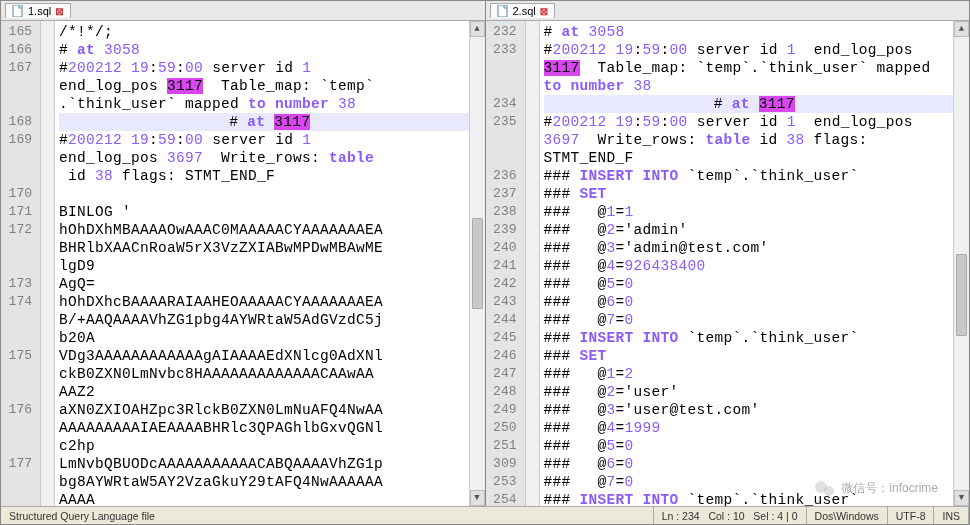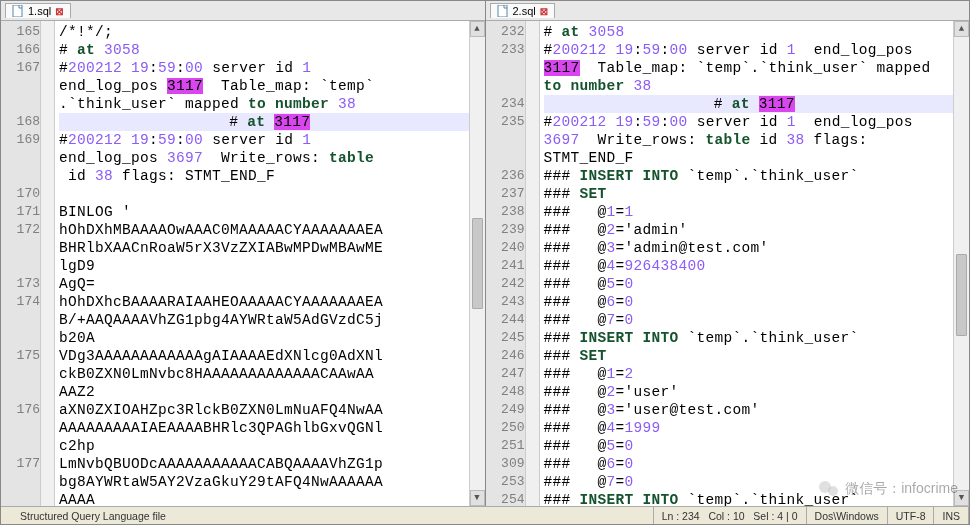--- a/index.html
+++ b/index.html
@@ -6,36 +6,36 @@
 html, body { width: 970px; height: 525px; font-family: "Courier New", monospace; font-size: 13px; background: #f0f0f0; overflow: hidden; }
 .container { display: flex; flex-direction: column; height: 100%; border: 1px solid #888; }
 .panes { display: flex; flex: 1; overflow: hidden; }
 .pane { flex: 1; display: flex; flex-direction: column; border-right: 1px solid #888; background: #fff; position: relative; }
 .pane:last-child { border-right: none; }
 .tabbar { height: 20px; background: #e8e8e8; border-bottom: 1px solid #aaa; display: flex; align-items: center; padding-left: 4px; }
 .tab { display: flex; align-items: center; background: #fafafa; border: 1px solid #aaa; border-bottom: none; padding: 1px 6px; font-size: 11px; font-family: Tahoma, sans-serif; gap: 4px; }
 .tab .file-icon { width: 12px; height: 12px; display: inline-flex; }
 .tab .close-x { color: #c33; font-weight: bold; cursor: pointer; font-size: 10px; }
 .editor { flex: 1; overflow: auto; display: flex; background: #fff; position: relative; }
-.gutter { background: #e4e4e4; border-right: 1px solid #ccc; text-align: right; padding: 2px 0 2px 4px; color: #808080; font-size: 13px; line-height: 18px; user-select: none; min-width: 40px; }
+.gutter { background: #e4e4e4; border-right: 1px solid #ccc; text-align: right; padding: 2px 8px 2px 4px; color: #808080; font-size: 13px; line-height: 18px; user-select: none; min-width: 40px; }
 .margin-strip { width: 14px; background: #f0f0f0; border-right: 1px solid #ccc; }
 .code { flex: 1; padding: 2px 4px; line-height: 18px; white-space: pre; font-family: "Courier New", monospace; font-size: 14.5px; letter-spacing: 0.3px; }
 .code .ln { min-height: 18px; }
-.kw-blue { color: #14532d; font-weight: bold; }
+.kw-blue { color: #8b5cf6; font-weight: bold; }
 .num-orange { color: #8b5cf6; }
 .hi-green { background: #d946ef; }
 .hl-line { background: #e8e8ff; display: inline-block; width: 100%; text-align: center; }
-.statusbar { height: 18px; background: #ece9d8; border-top: 1px solid #aaa; display: flex; align-items: center; font-size: 10.5px; font-family: Tahoma, sans-serif; color: #333; padding-left: 11px; }
+.statusbar { height: 18px; background: #ece9d8; border-top: 1px solid #aaa; display: flex; align-items: center; font-size: 10.5px; font-family: Tahoma, sans-serif; color: #333; }
 .statusbar .cell { border-right: 1px solid #aaa; padding: 0 8px; height: 100%; display: flex; align-items: center; }
 .statusbar .flex { flex: 1; }
 .scrollbar-v { position: absolute; right: 0; top: 20px; bottom: 0; width: 16px; background: #f0f0f0; border-left: 1px solid #ccc; }
 .scrollbar-v .arrow { height: 16px; background: #e0e0e0; border: 1px solid #bbb; display: flex; align-items: center; justify-content: center; font-size: 9px; color: #555; }
 .scrollbar-v .track { position: absolute; top: 16px; bottom: 16px; left: 0; right: 0; }
 .scrollbar-v .thumb { position: absolute; left: 2px; right: 2px; background: #c8c8c8; border: 1px solid #aaa; border-radius: 1px; }
-.watermark { position: absolute; right: 12px; bottom: 24px; font-size: 14px; color: rgba(0,0,0,0.35); font-family: "Microsoft YaHei", sans-serif; pointer-events: none; z-index: 50; }
+.watermark { position: absolute; right: 32px; bottom: 24px; font-size: 12px; color: rgba(0,0,0,0.35); font-family: "Microsoft YaHei", sans-serif; pointer-events: none; z-index: 50; }
 .wechat-icon { display:inline-block; width:24px; height:24px; vertical-align:middle; opacity:0.35; margin-right:4px; }
 </style>
 </head>
 <body>
 
 <div class="container">
   <div class="panes">
 
     <div class="pane">
       <div class="tabbar">

